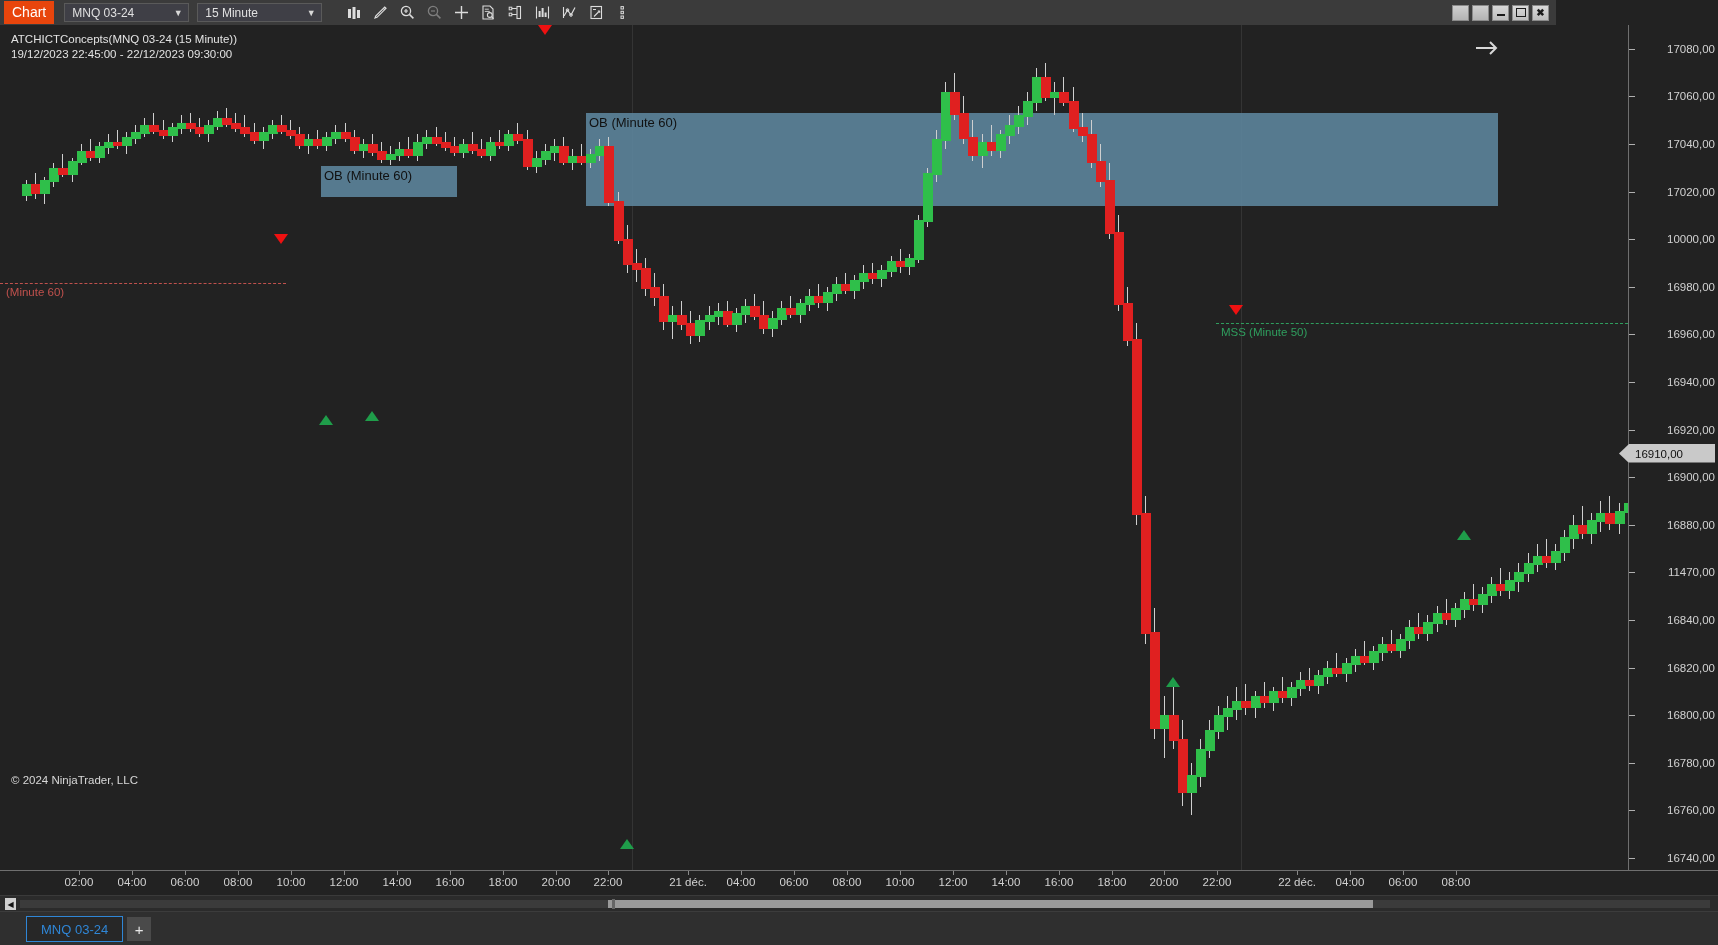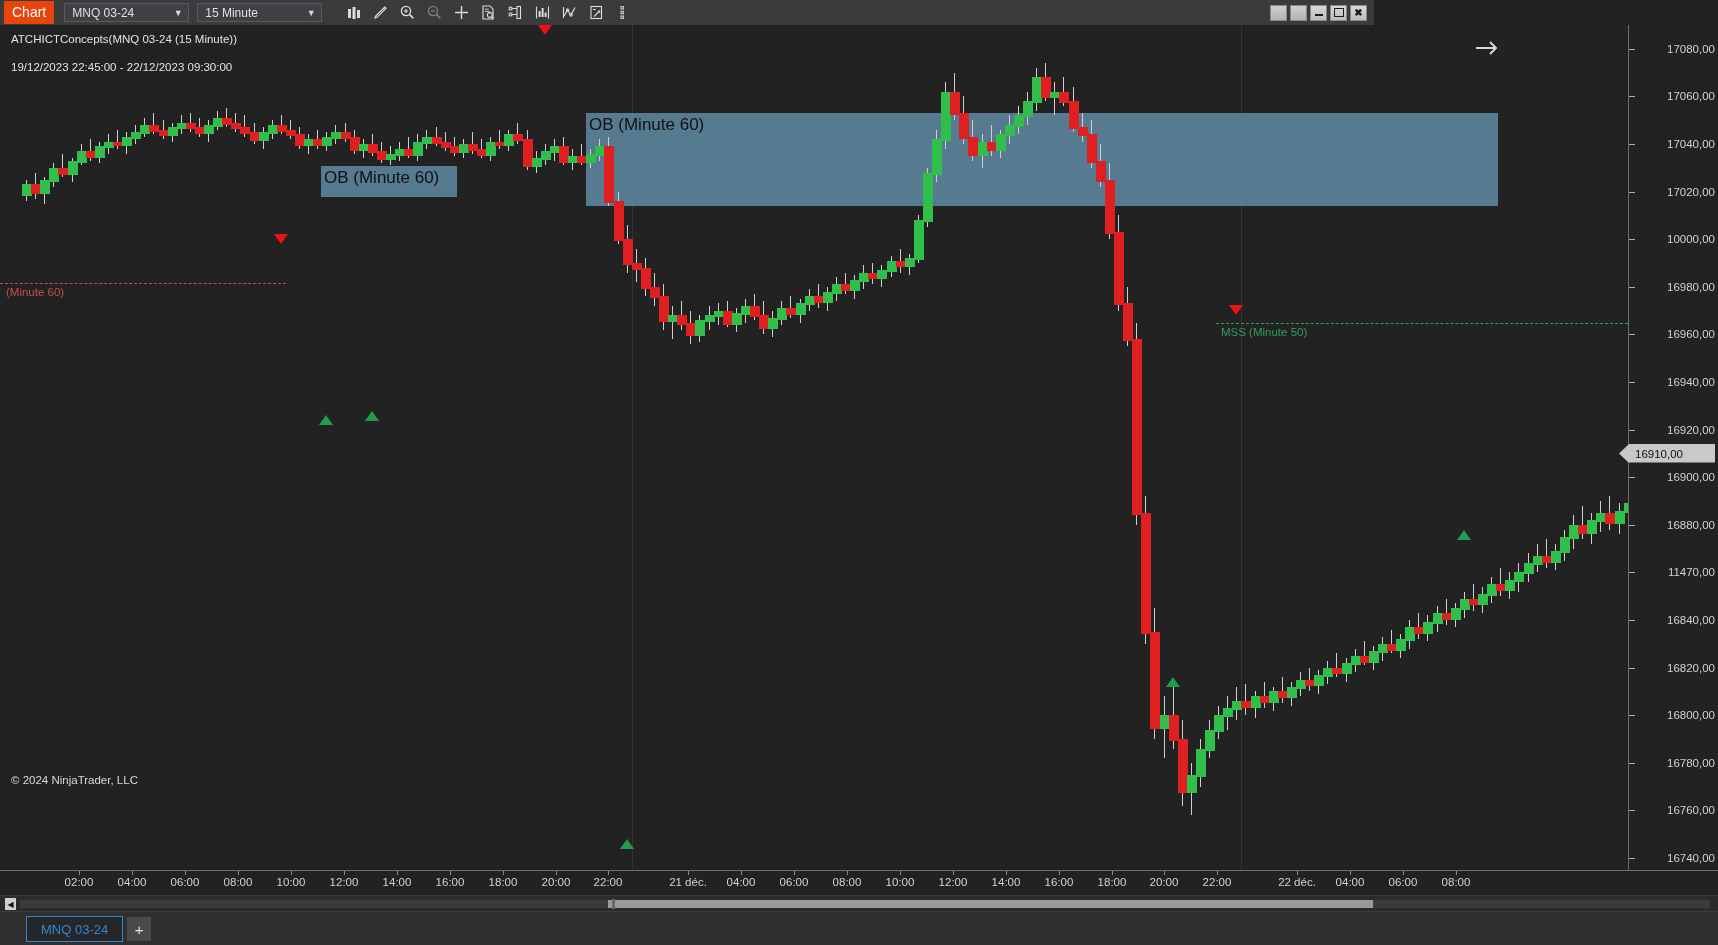--- a/index.html
+++ b/index.html
@@ -12,21 +12,21 @@
     width: 1718px;
     height: 945px;
     overflow: hidden;
     background: #222222;
     user-select: none;
   }
 
   
   #toolbar {
     position: absolute; left: 0; top: 0;
-    width: 1374px; height: 25px;
+    width: 1556px; height: 25px;
     background: #3b3b3b;
     display: flex; align-items: center;
     border-bottom: 1px solid #2a2a2a;
   }
   .chart-badge {
     background: #e8450c; color: #ffffff;
     font-size: 14px; line-height: 18px;
     padding: 2px 8px 3px 8px;
     margin-left: 4px;
     font-family: "Liberation Sans", sans-serif;
@@ -129,21 +129,21 @@
     white-space: nowrap;
     transform: translateX(-50%);
   }
   .ta-tick { position: absolute; top: 0; width: 1px; height: 4px; background: #8a8a8a; }
 
   
   #chart-header {
     position: absolute; left: 11px; top: 8px;
     pointer-events: none;
   }
-  #chart-header .line1 { font-size: 11.5px; color: #e3e3e3; margin-bottom: 16px; }
+  #chart-header .line1 { font-size: 11.5px; color: #e3e3e3; margin-bottom: 3px; }
   #chart-header .line2 { font-size: 11.5px; color: #e3e3e3; }
 
   #copyright {
     position: absolute; left: 11px; top: 749px;
     font-size: 11.5px; color: #d8d8d8;
   }
 
   #scroll-arrow {
     position: absolute; right: 128px; top: 12px;
     width: 26px; height: 22px;
@@ -156,21 +156,21 @@
   }
 
   
   .ob-zone {
     position: absolute;
     background: #5b8299;
     opacity: .92;
   }
   .ob-label {
     position: absolute;
-    font-size: 17px;
+    font-size: 13px;
     color: #111111;
     white-space: nowrap;
   }
 
   
   .hline {
     position: absolute;
     height: 0;
     border-top: 1px dashed;
   }

